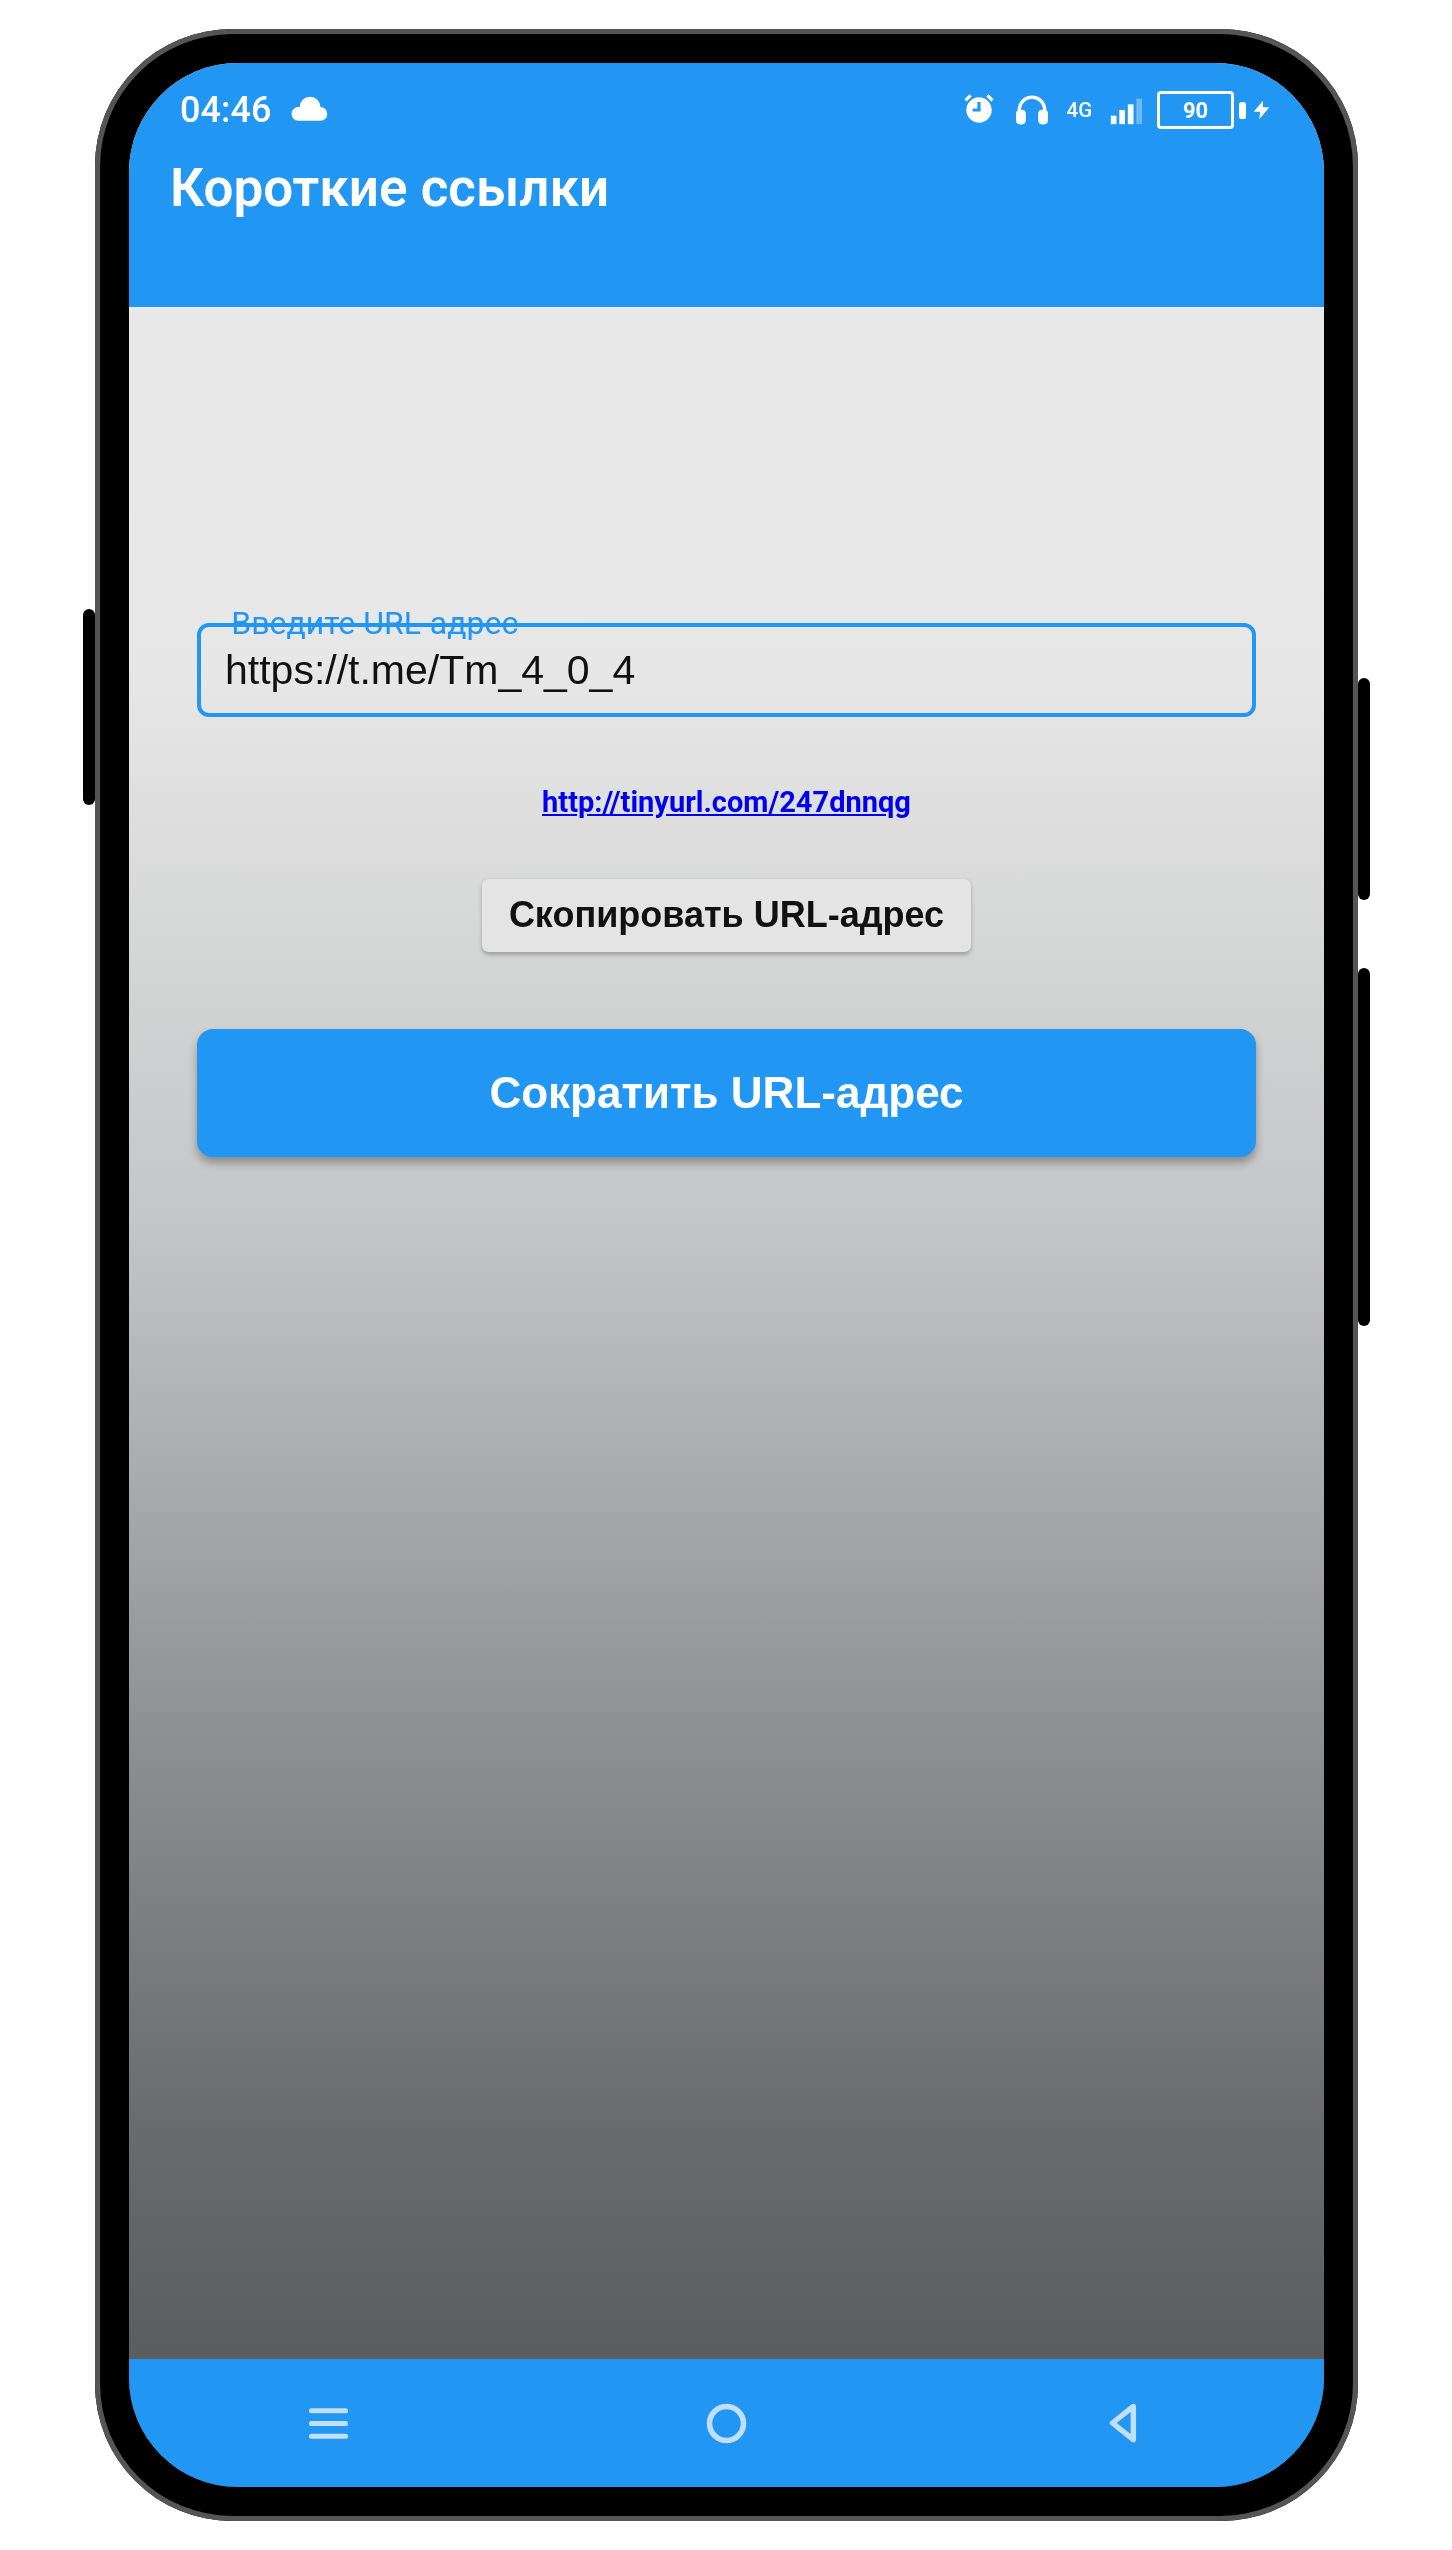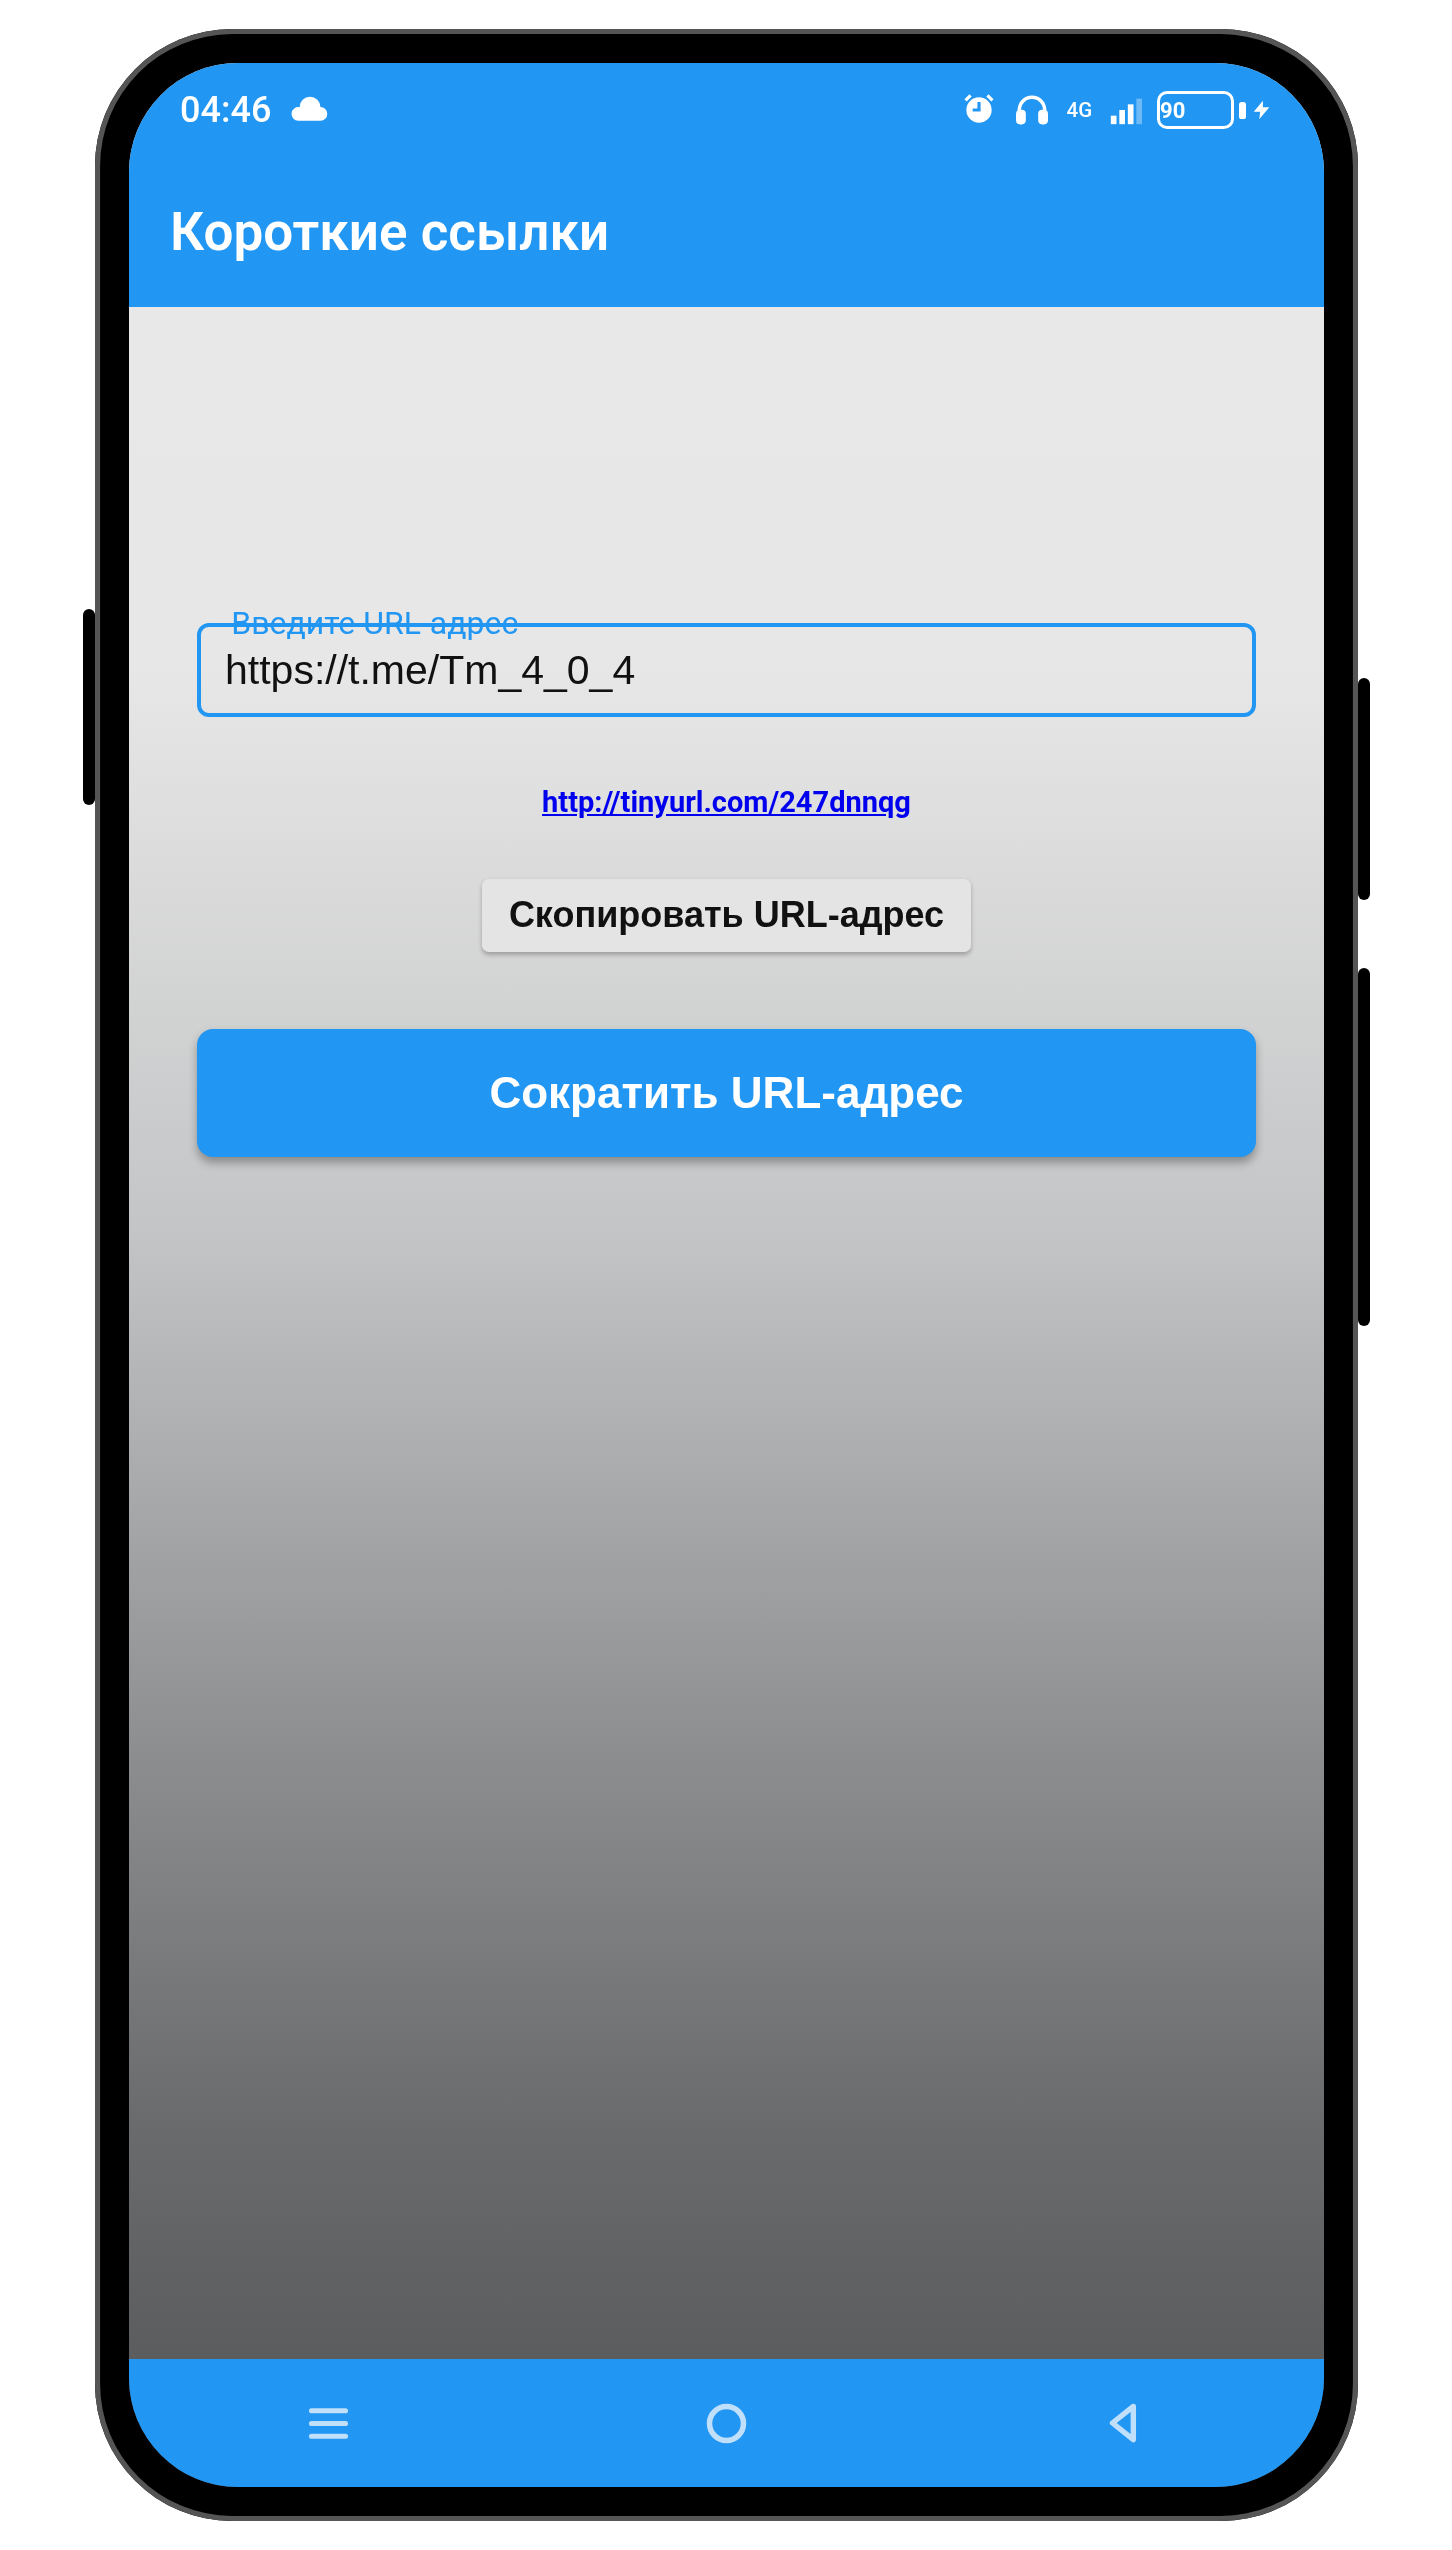--- a/index.html
+++ b/index.html
@@ -21,26 +21,26 @@
   }
   
   .statusbar {
     height: 94px; background:#2196f3; color:#fff; display:flex; align-items:center;
     justify-content:space-between; padding: 0 51px; font-size:36px; font-weight:500;
   }
   .sb-left { display:flex; align-items:center; gap:17px; }
   .sb-right { display:flex; align-items:center; gap:15.4px; }
   .statusbar svg { display:block; }
   .batt { display:flex; align-items:center; gap:5.1px; }
-  .batt .box { width:77px; height:38px; border:3.4px solid #fff; border-radius:10px; position:relative; display:flex; align-items:center; font-size:22px; font-weight:700;}
+  .batt .box { width:77px; height:38px; border:3.4px solid #fff; border-radius:4px; position:relative; display:flex; align-items:center; justify-content:center; font-size:22px; font-weight:700;}
   .batt .nub { width:6.8px; height:17px; background:#fff; border-radius:2.6px;}
   .batt .bolt { font-size:29px; }
   
   .appbar {
-    height: 150px; background:#2196f3; color:#fff; display:flex; align-items:center;
+    height: 150px; background:#2196f3; color:#fff; display:flex; align-items:flex-start;
     padding: 0 41px; font-size:53px; font-weight:600;
   }
   
   .content { flex:1; position:relative; padding: 0 68px; }
   .field-wrap { position:relative; margin-top: 316px; }
   .field-label {
     position:absolute; top:-19px; left:24px; background:transparent; color:#2196f3;
     font-size:32px; padding:0 10.2px;
   }
   .field-label::before{

